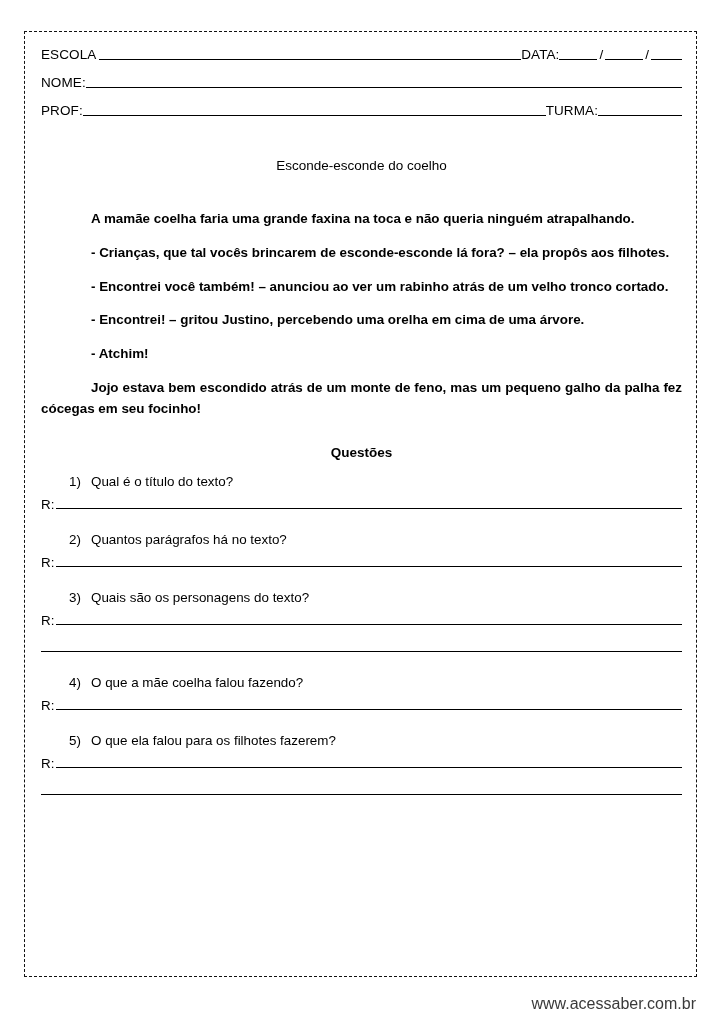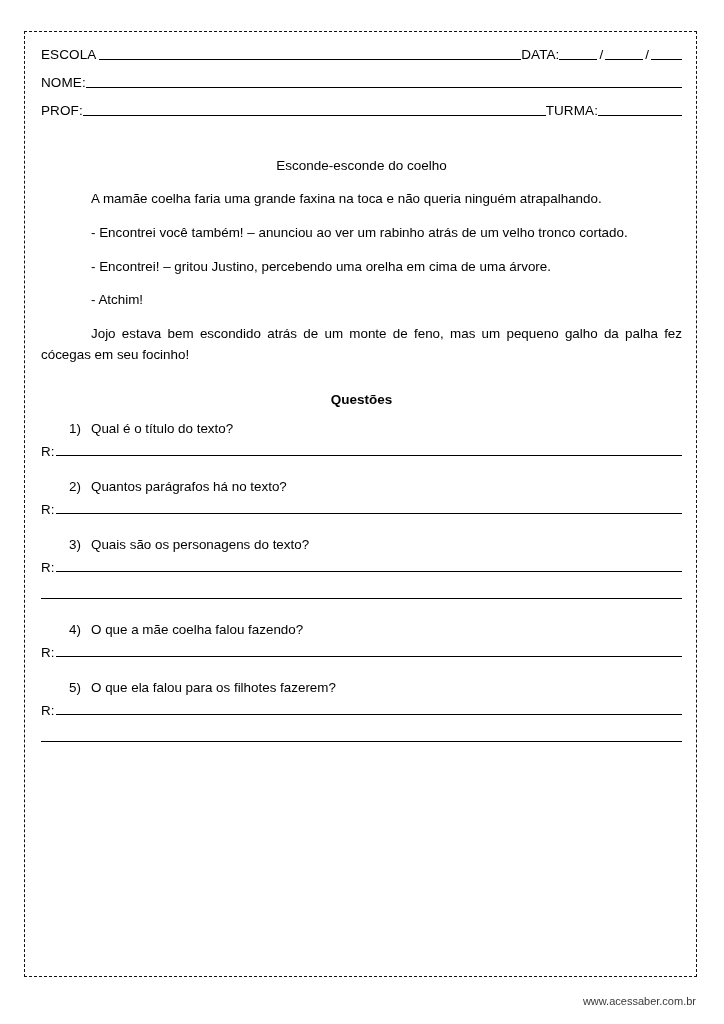--- a/index.html
+++ b/index.html
@@ -63,23 +63,24 @@
   .gap2 { width: 3px; flex: 0 0 3px; }
 
   
   .story-title {
     text-align: center;
     font-weight: normal;
     font-size: 13.5px;
     margin-top: 34px;
   }
   .story {
-    margin-top: 16px;
+    margin-top: 36px;
     font-size: 13.4px;
     line-height: 1.55;
+    font-weight: bold;
   }
   .story p {
     margin: 0 0 13px 0;
     text-indent: 50px;
     text-align: justify;
   }
   .story p.dialog {
     text-indent: 50px;
   }
 
@@ -114,21 +115,21 @@
     height: 13px;
     margin-left: 2px;
   }
   .answer-row.cont .a-rule { margin-left: 0; }
 
   
   #site-footer {
     position: absolute;
     right: 28px;
     top: 995px;
-    font-size: 11px;
+    font-size: 16px;
     color: #3a3a3a;
     text-align: right;
   }
 </style>
 </head>
 <body>
 
 <div id="worksheet-frame">
   <div class="frame-inner">
 
@@ -157,20 +158,21 @@
         <span class="id-label">TURMA:</span>
         <span class="rule turma"></span>
       </div>
 
     </div>
 
     <div class="story-title">Esconde-esconde do coelho</div>
 
     <div class="story">
       <p>A mamãe coelha faria uma grande faxina na toca e não queria ninguém atrapalhando.</p>
+      <p class="dialog">- Crianças, que tal vocês brincarem de esconde-esconde lá fora? – ela propôs aos filhotes.</p>
       <p class="dialog">- Encontrei você também! – anunciou ao ver um rabinho atrás de um velho tronco cortado.</p>
       <p class="dialog">- Encontrei! – gritou Justino, percebendo uma orelha em cima de uma árvore.</p>
       <p class="dialog">- Atchim!</p>
       <p>Jojo estava bem escondido atrás de um monte de feno, mas um pequeno galho da palha fez cócegas em seu focinho!</p>
     </div>
 
     <div class="questions-title">Questões</div>
 
     <div class="q-item">
       <span class="q-num">1)</span>

